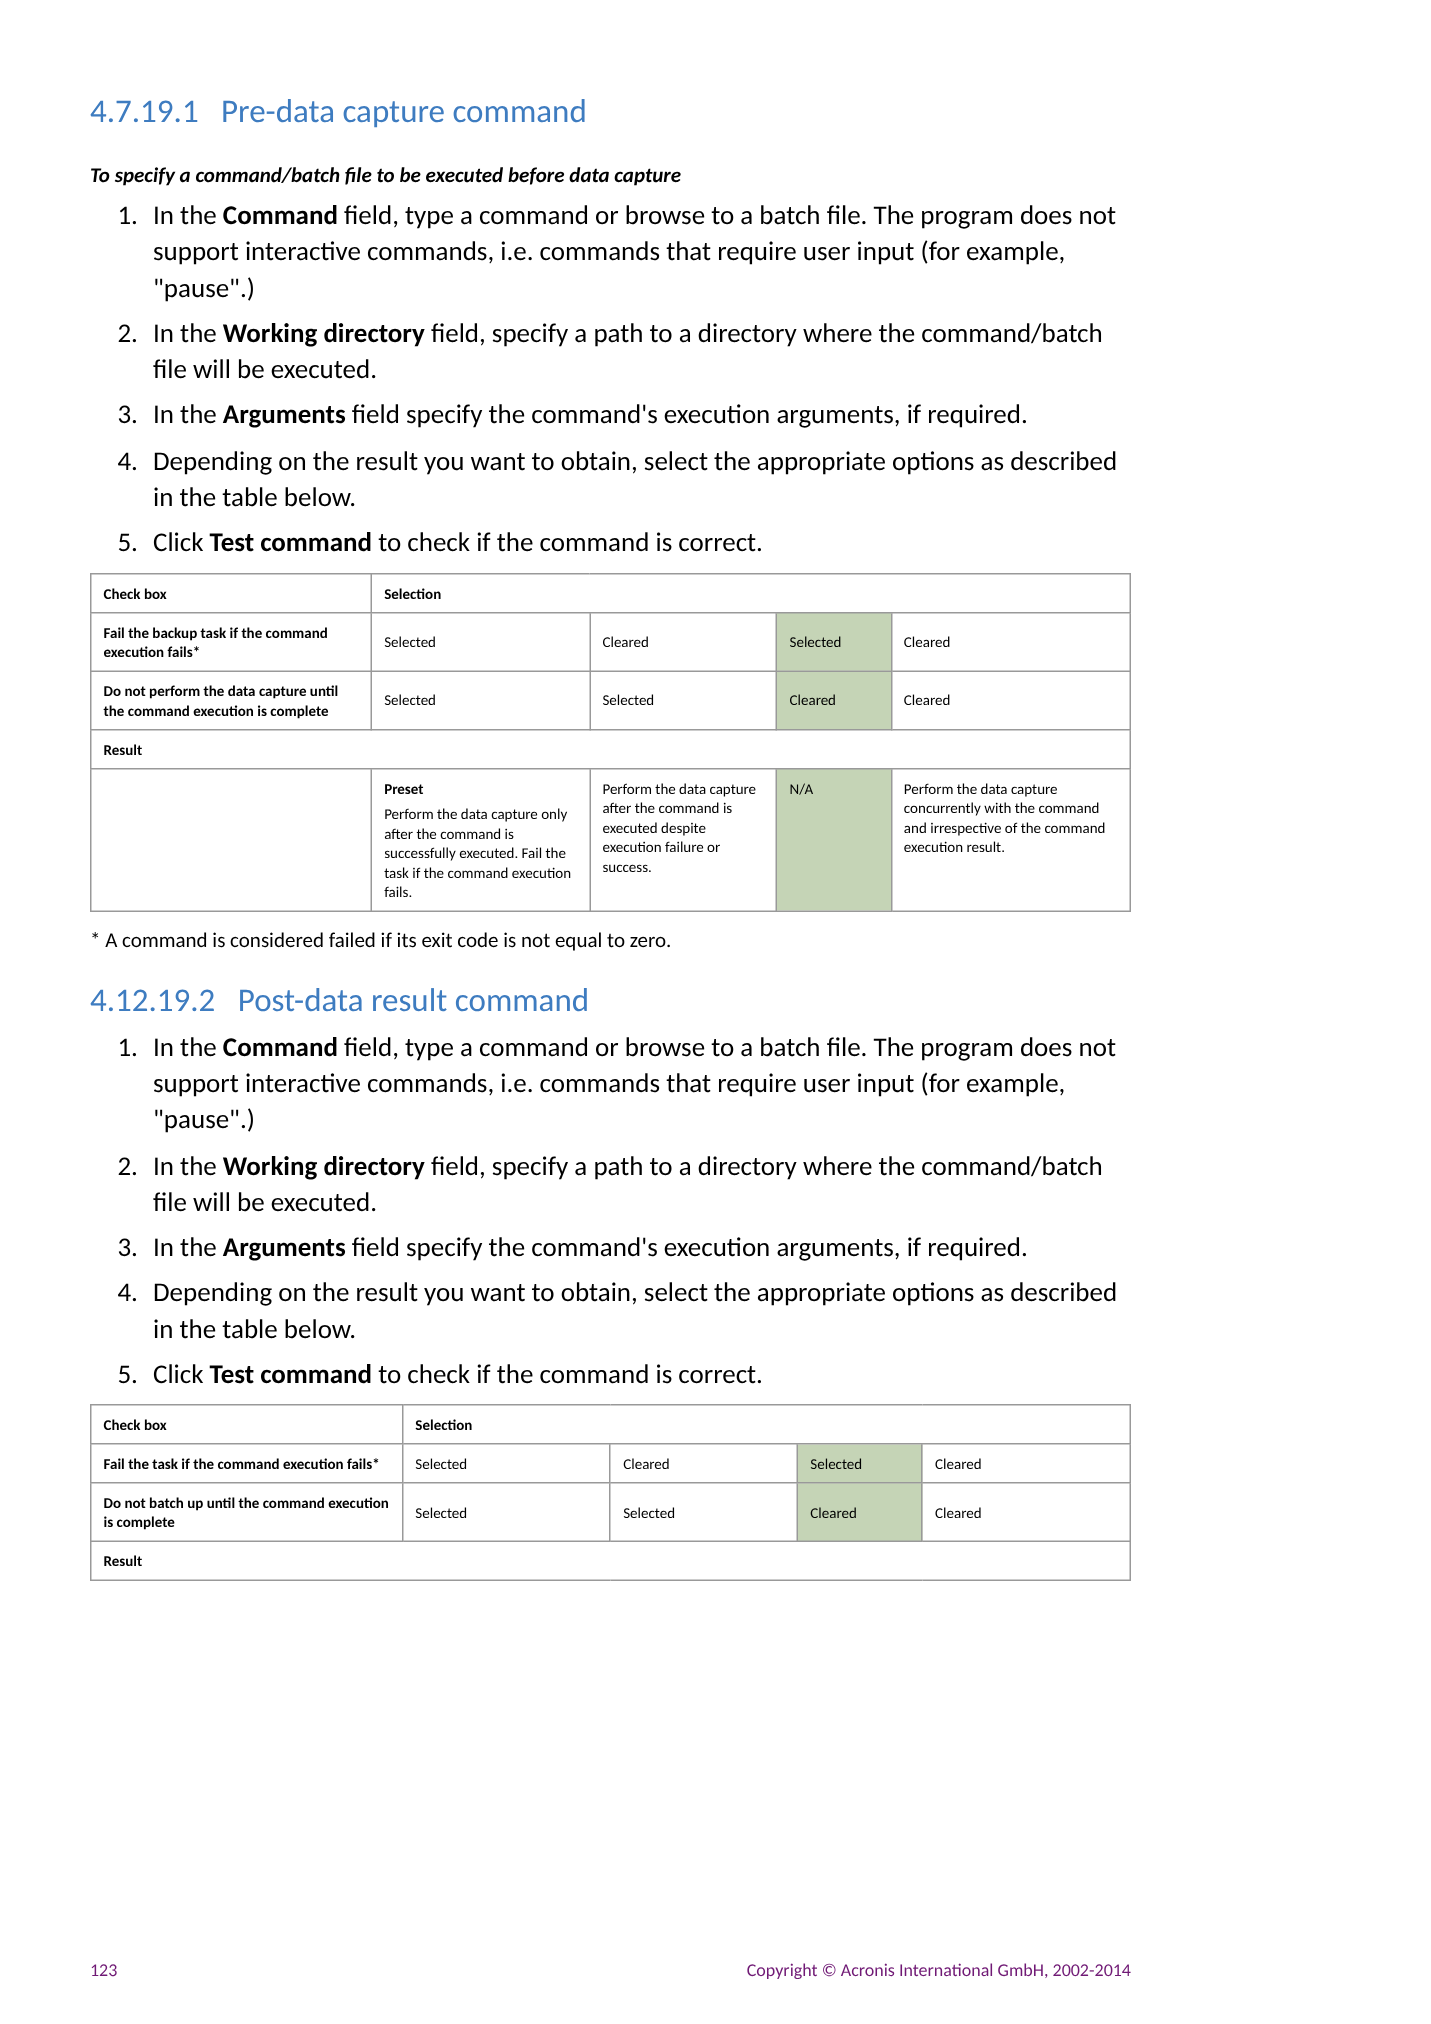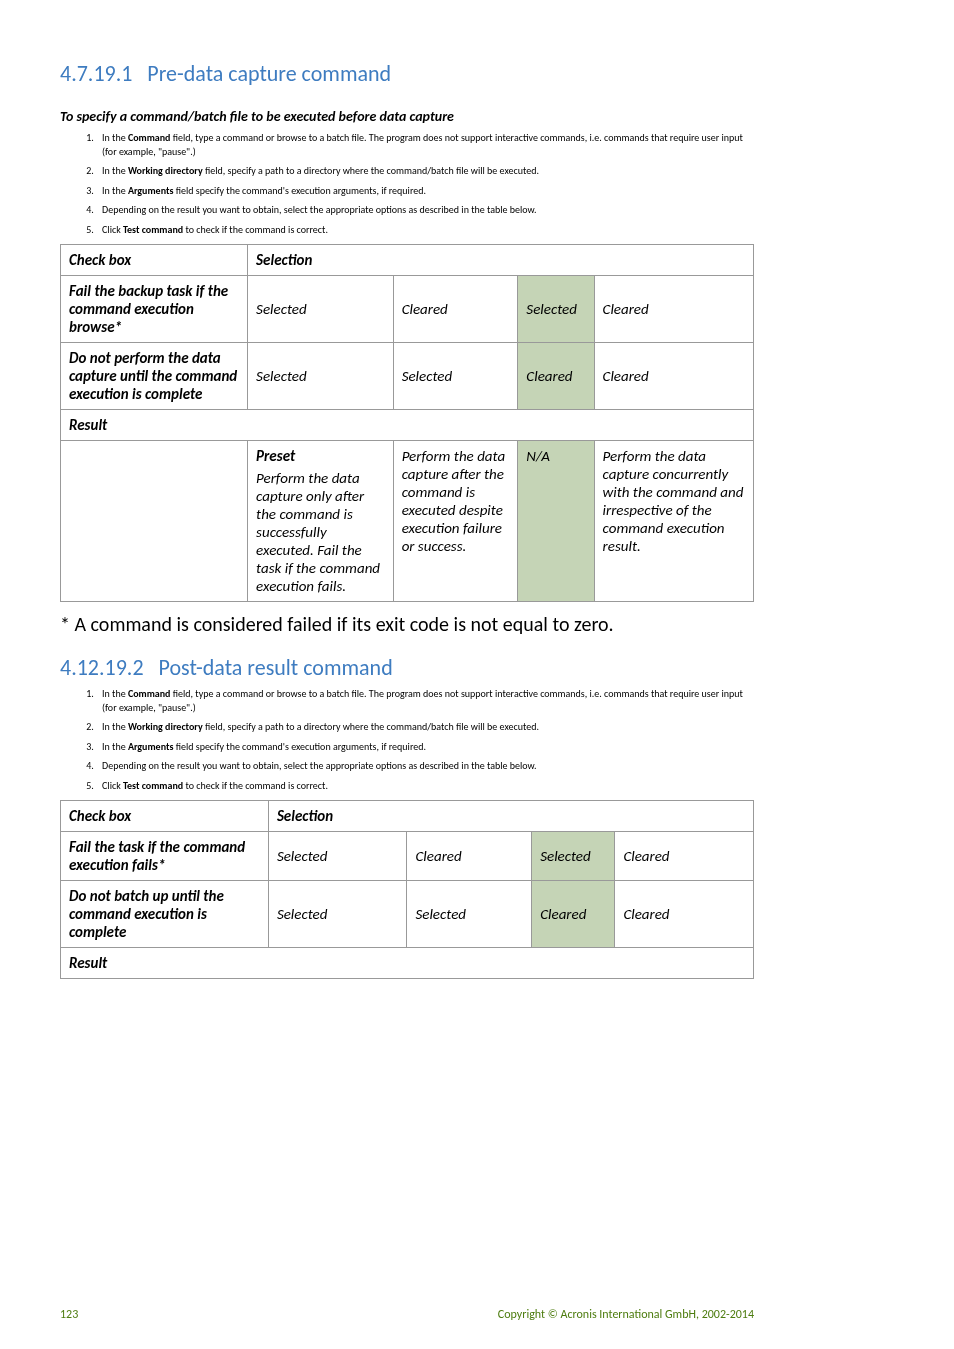--- a/index.html
+++ b/index.html
@@ -25,62 +25,61 @@
   }
   .subhead {
     font-style: italic;
     font-weight: bold;
     font-size: 14px;
     margin: 21px 0 6px 0;
   }
   ol.steps {
     margin: 0 0 8px 0;
     padding-left: 36px;
-    font-size: 10px;
+    font-size: 18px;
     line-height: 1.35;
   }
   ol.steps li {
     margin-bottom: 6px;
     padding-left: 6px;
   }
   table.grid {
     border-collapse: collapse;
     width: 100%;
-    font-size: 15px;
+    font-size: 10px;
     margin-bottom: 10px;
-    font-style: italic;
   }
   table.grid th, table.grid td {
     border: 1px solid #999;
     padding: 6px 8px;
     vertical-align: top;
     text-align: left;
   }
   table.grid .na {
     background: #c5d4b6;
   }
   table.grid .center {
     vertical-align: middle;
   }
   .result-row td, .header-row th {
     font-weight: bold;
     text-align: center;
   }
   .bold { font-weight: bold; }
   .footnote {
-    font-size: 20px;
+    font-size: 14px;
     margin: 6px 0 18px 0;
   }
   .footer {
     position: absolute;
     bottom: 28px;
     left: 60px;
     right: 60px;
     font-size: 12px;
-    color: #4d7c0f;
+    color: #701a75;
     display: flex;
     justify-content: space-between;
   }
   .preset-block .label { font-weight: bold; display: block; margin-bottom: 4px; }
   .col-checkbox { width: 27%; }
   .col-a { width: 21%; }
   .col-b { width: 18%; }
   .col-c { width: 11%; }
   .col-d { width: 23%; }
 </style>
@@ -119,21 +118,21 @@
         <col class="col-b">
         <col class="col-c">
         <col class="col-d">
     </colgroup>
     <tbody>
         <tr class="header-row">
       <th style="text-align:left">Check box</th>
       <th colspan="4">Selection</th>
     </tr>
     <tr>
-      <td class="bold">Fail the backup task if the command execution browse*</td>
+      <td class="bold">Fail the backup task if the command execution fails*</td>
       <td class="center">Selected</td>
       <td class="center">Cleared</td>
       <td class="center na">Selected</td>
       <td class="center">Cleared</td>
     </tr>
     <tr>
       <td class="bold">Do not perform the data capture until the command execution is complete</td>
       <td class="center">Selected</td>
       <td class="center">Selected</td>
       <td class="center na">Cleared</td>

